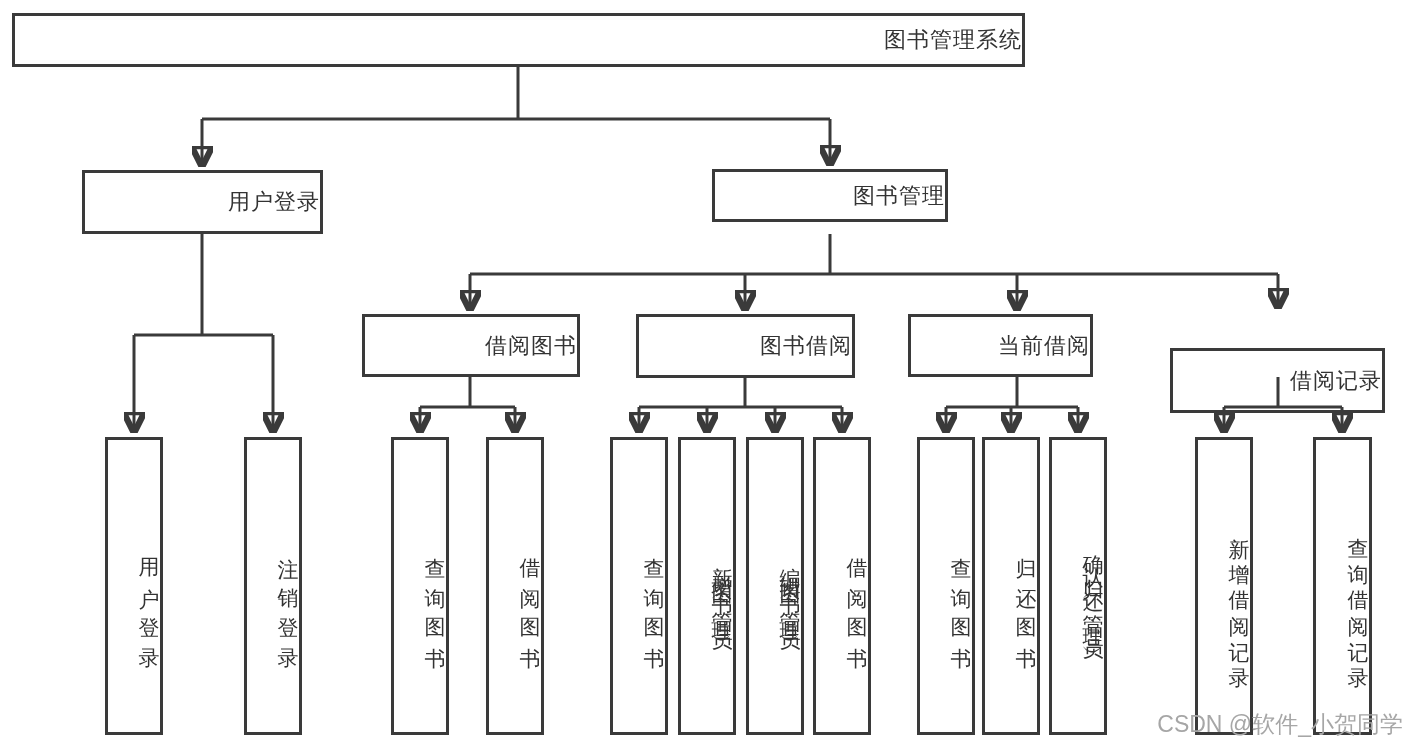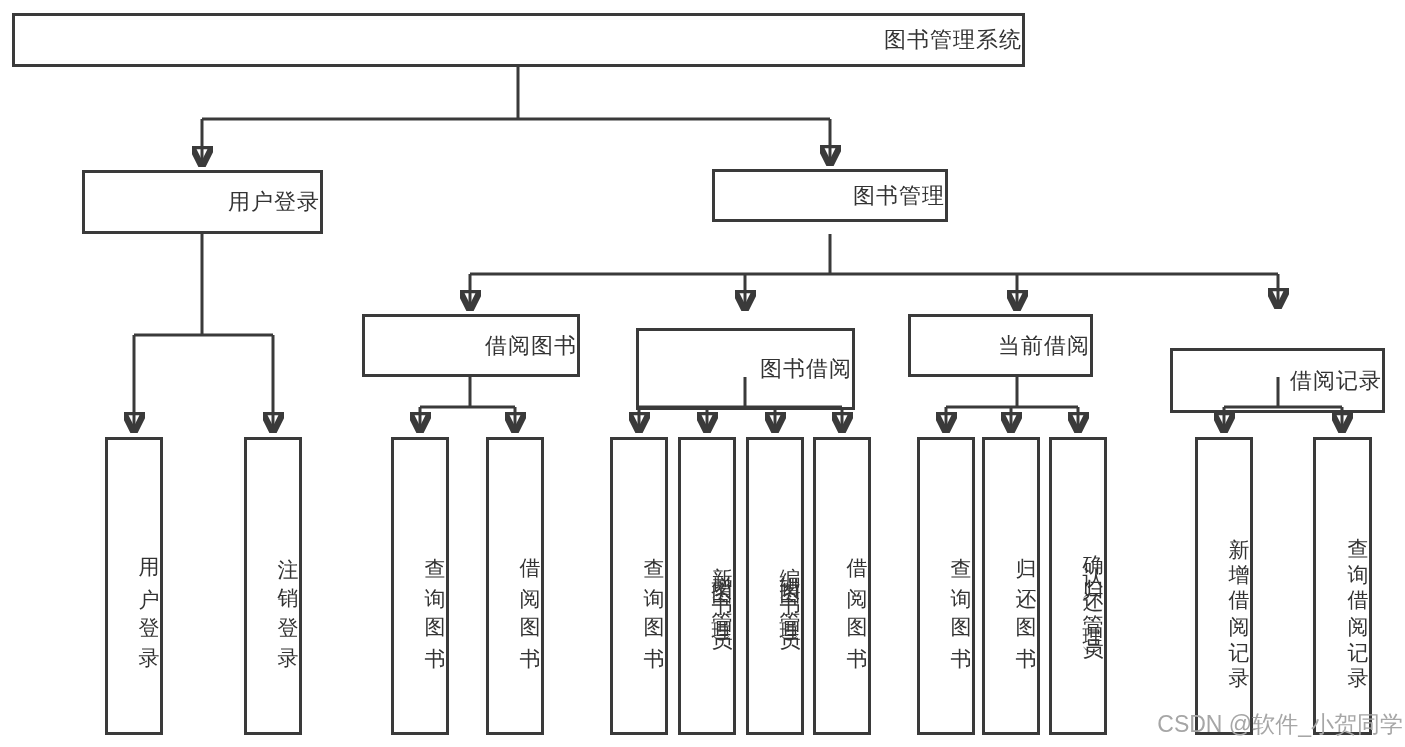--- a/index.html
+++ b/index.html
@@ -105,21 +105,21 @@
   <div class="box hbox" style="left:82px;top:170px;width:241px;height:64px;">
     <span>用户登录</span>
   </div>
   <div class="box hbox" style="left:712px;top:169px;width:236px;height:53px;">
     <span>图书管理</span>
   </div>
 
   <div class="box hbox" style="left:362px;top:314px;width:218px;height:63px;">
     <span>借阅图书</span>
   </div>
-  <div class="box hbox" style="left:636px;top:328px;width:219px;height:82px;">
+  <div class="box hbox" style="left:636px;top:314px;width:219px;height:64px;">
     <span>图书借阅</span>
   </div>
   <div class="box hbox" style="left:908px;top:314px;width:185px;height:63px;">
     <span>当前借阅</span>
   </div>
   <div class="box hbox" style="left:1170px;top:312px;width:215px;height:65px;margin-top:36px;">
     <span>借阅记录</span>
   </div>
 
   <div class="box vbox ls-wide" style="left:105px;top:437px;width:58px;height:298px;">

